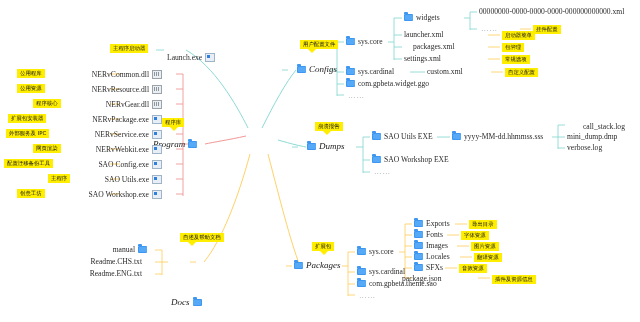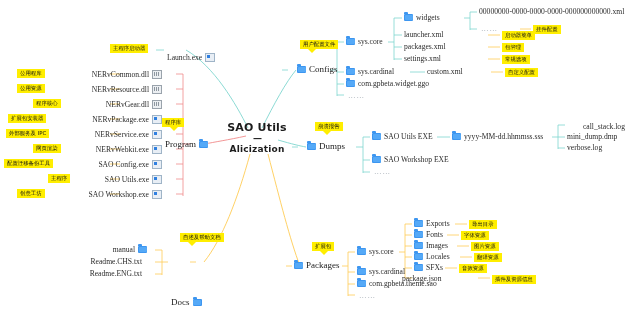--- a/index.html
+++ b/index.html
@@ -30,20 +30,21 @@
   .center .dash{display:block;font-size:9px;margin-top:1px;letter-spacing:-1px;}
 
   
   .branch{
     font-family:"Liberation Serif", serif;
     font-size:9px;
     color:#222;
     display:flex;
     align-items:center;
     gap:3px;
+    font-style:italic;
   }
 
   
   .leaf{
     font-family:"Liberation Serif", serif;
     font-size:7.6px;
     color:#2b2b2b;
     display:flex;
     align-items:center;
     gap:3px;
@@ -170,34 +171,29 @@
     <path d="M405,224 L412,224 M405,235 L412,235 M405,246 L412,246 M405,257 L412,257 M405,268 L412,268 M405,278 L412,278" stroke="#ffcc55" stroke-width="0.8" fill="none"></path>
 
     <path d="M455,224 L467,224 M447,235 L459,235 M457,246 L469,246 M460,257 L472,257 M445,268 L457,268 M478,278 L490,278" stroke="#ffcc55" stroke-width="0.8" fill="none"></path>
 
     <path d="M196,262 L190,262" stroke="#ffcc55" stroke-width="0.8" fill="none"></path>
     <path d="M162,250 L162,275" stroke="#ffcc55" stroke-width="0.8" fill="none"></path>
     <path d="M162,262 L168,262" stroke="#ffcc55" stroke-width="0.8" fill="none"></path>
     <path d="M162,250 L155,250 M162,262 L155,262 M162,274 L155,274" stroke="#ffcc55" stroke-width="0.8" fill="none"></path>
   </svg>
 
-  <div class="node center" style="left:226px;top:122px;width:62px;">
-    <span>SAO Utils</span>
-    <span class="dash">—</span>
-    <span class="sub">Alicization</span>
-  </div>
 
   <div class="note" style="left:110px;top:44px;">主程序启动器</div>
   <div class="node leaf" style="left:167px;top:45px;margin-top:8px;">
     <span>Launch.exe</span>
     <span class="exe"></span>
   </div>
 
   <div class="note tip-down" style="left:162px;top:118px;">程序库</div>
-  <div class="node branch" style="left:165px;top:140px;">
+  <div class="node branch" style="left:153px;top:140px;">
     <span>Program</span>
     <span class="fold"></span>
   </div>
 
   <div class="node leaf rtl" style="right:478px;top:70px;">
     <span class="dll"></span>
     <span>NERvCommon.dll</span>
   </div>
   <div class="note" style="left:17px;top:69px;">公用程库</div>
 
@@ -268,21 +264,21 @@
     <span>com.gpbeta.widget.ggo</span>
   </div>
   <div class="node leaf dots" style="left:348px;top:92px;">……</div>
 
   <div class="node leaf" style="left:404px;top:14px;">
     <span class="fold"></span>
     <span>widgets</span>
   </div>
   <div class="node leaf" style="left:404px;top:31px;">launcher.xml</div>
   <div class="note" style="left:502px;top:31px;">启动器菜单</div>
-  <div class="node leaf" style="left:404px;top:43px;">packages.xml</div>
+  <div class="node leaf" style="left:413px;top:43px;">packages.xml</div>
   <div class="note" style="left:502px;top:43px;">包管理</div>
   <div class="node leaf" style="left:404px;top:55px;">settings.xml</div>
   <div class="note" style="left:502px;top:55px;">常规选项</div>
 
   <div class="node leaf" style="left:479px;top:8px;">00000000-0000-0000-0000-000000000000.xml</div>
   <div class="node leaf dots" style="left:481px;top:25px;">……</div>
   <div class="note" style="left:533px;top:25px;">挂件配置</div>
 
   <div class="node leaf" style="left:427px;top:68px;">custom.xml</div>
   <div class="note" style="left:505px;top:68px;">自定义配置</div>

